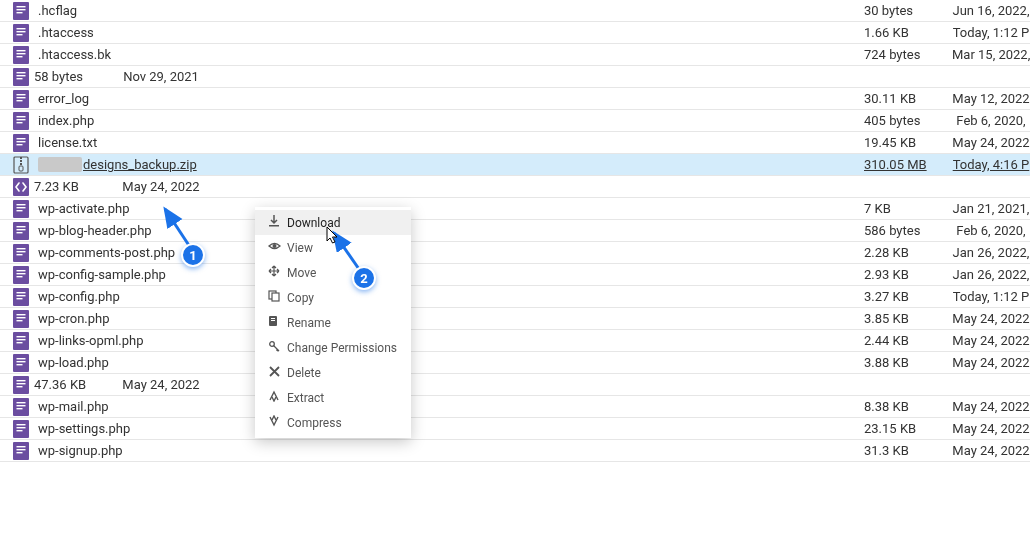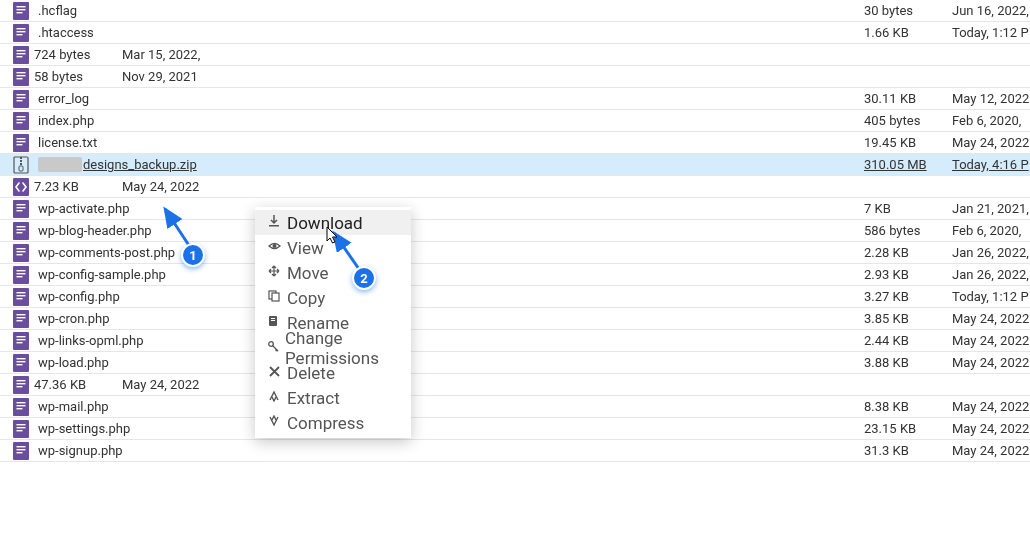--- a/index.html
+++ b/index.html
@@ -56,21 +56,21 @@
   }
   .size-cell {
     width: 88px;
     flex-shrink: 0;
     text-align: left;
     color: #333;
   }
   .date-cell {
     width: 78px;
     flex-shrink: 0;
-    text-align: left;
+    text-align: center;
     color: #333;
     white-space: nowrap;
     overflow: hidden;
   }
   
   .context-menu {
     position: absolute;
     left: 255px;
     top: 207px;
     width: 156px;
@@ -79,21 +79,21 @@
     z-index: 50;
     padding: 3px 0;
   }
   .menu-item {
     display: flex;
     align-items: center;
     height: 25px;
     padding: 0 12px;
     color: #555;
     cursor: pointer;
-    font-size: 17px;
+    font-size: 12px;
   }
   .menu-item:hover, .menu-item.hovered {
     background: #f0f0f0;
     color: #222;
   }
   .menu-item .mi-icon {
     width: 14px;
     text-align: center;
     margin-right: 6px;
     font-size: 12px;
@@ -171,20 +171,23 @@
     <div class="file-row">
       <div class="icon-cell">
         <span class="file-icon">
           <svg viewBox="0 0 16 18">
             <rect x="0" y="0" width="16" height="18" rx="1" fill="#6b4da0"></rect>
             <rect x="3.5" y="4" width="9" height="1.4" fill="#fff"></rect>
             <rect x="3.5" y="7" width="9" height="1.4" fill="#fff"></rect>
             <rect x="3.5" y="10" width="6" height="1.4" fill="#fff"></rect>
           </svg>
         </span>
+      </div>
+      <div class="name-cell">
+        <span>.htaccess.bk</span>
       </div>
       <div class="size-cell">724 bytes</div>
       <div class="date-cell">Mar 15, 2022,</div>
     </div>
     <div class="file-row">
       <div class="icon-cell">
         <span class="file-icon">
           <svg viewBox="0 0 16 18">
             <rect x="0" y="0" width="16" height="18" rx="1" fill="#6b4da0"></rect>
             <rect x="3.5" y="4" width="9" height="1.4" fill="#fff"></rect>

